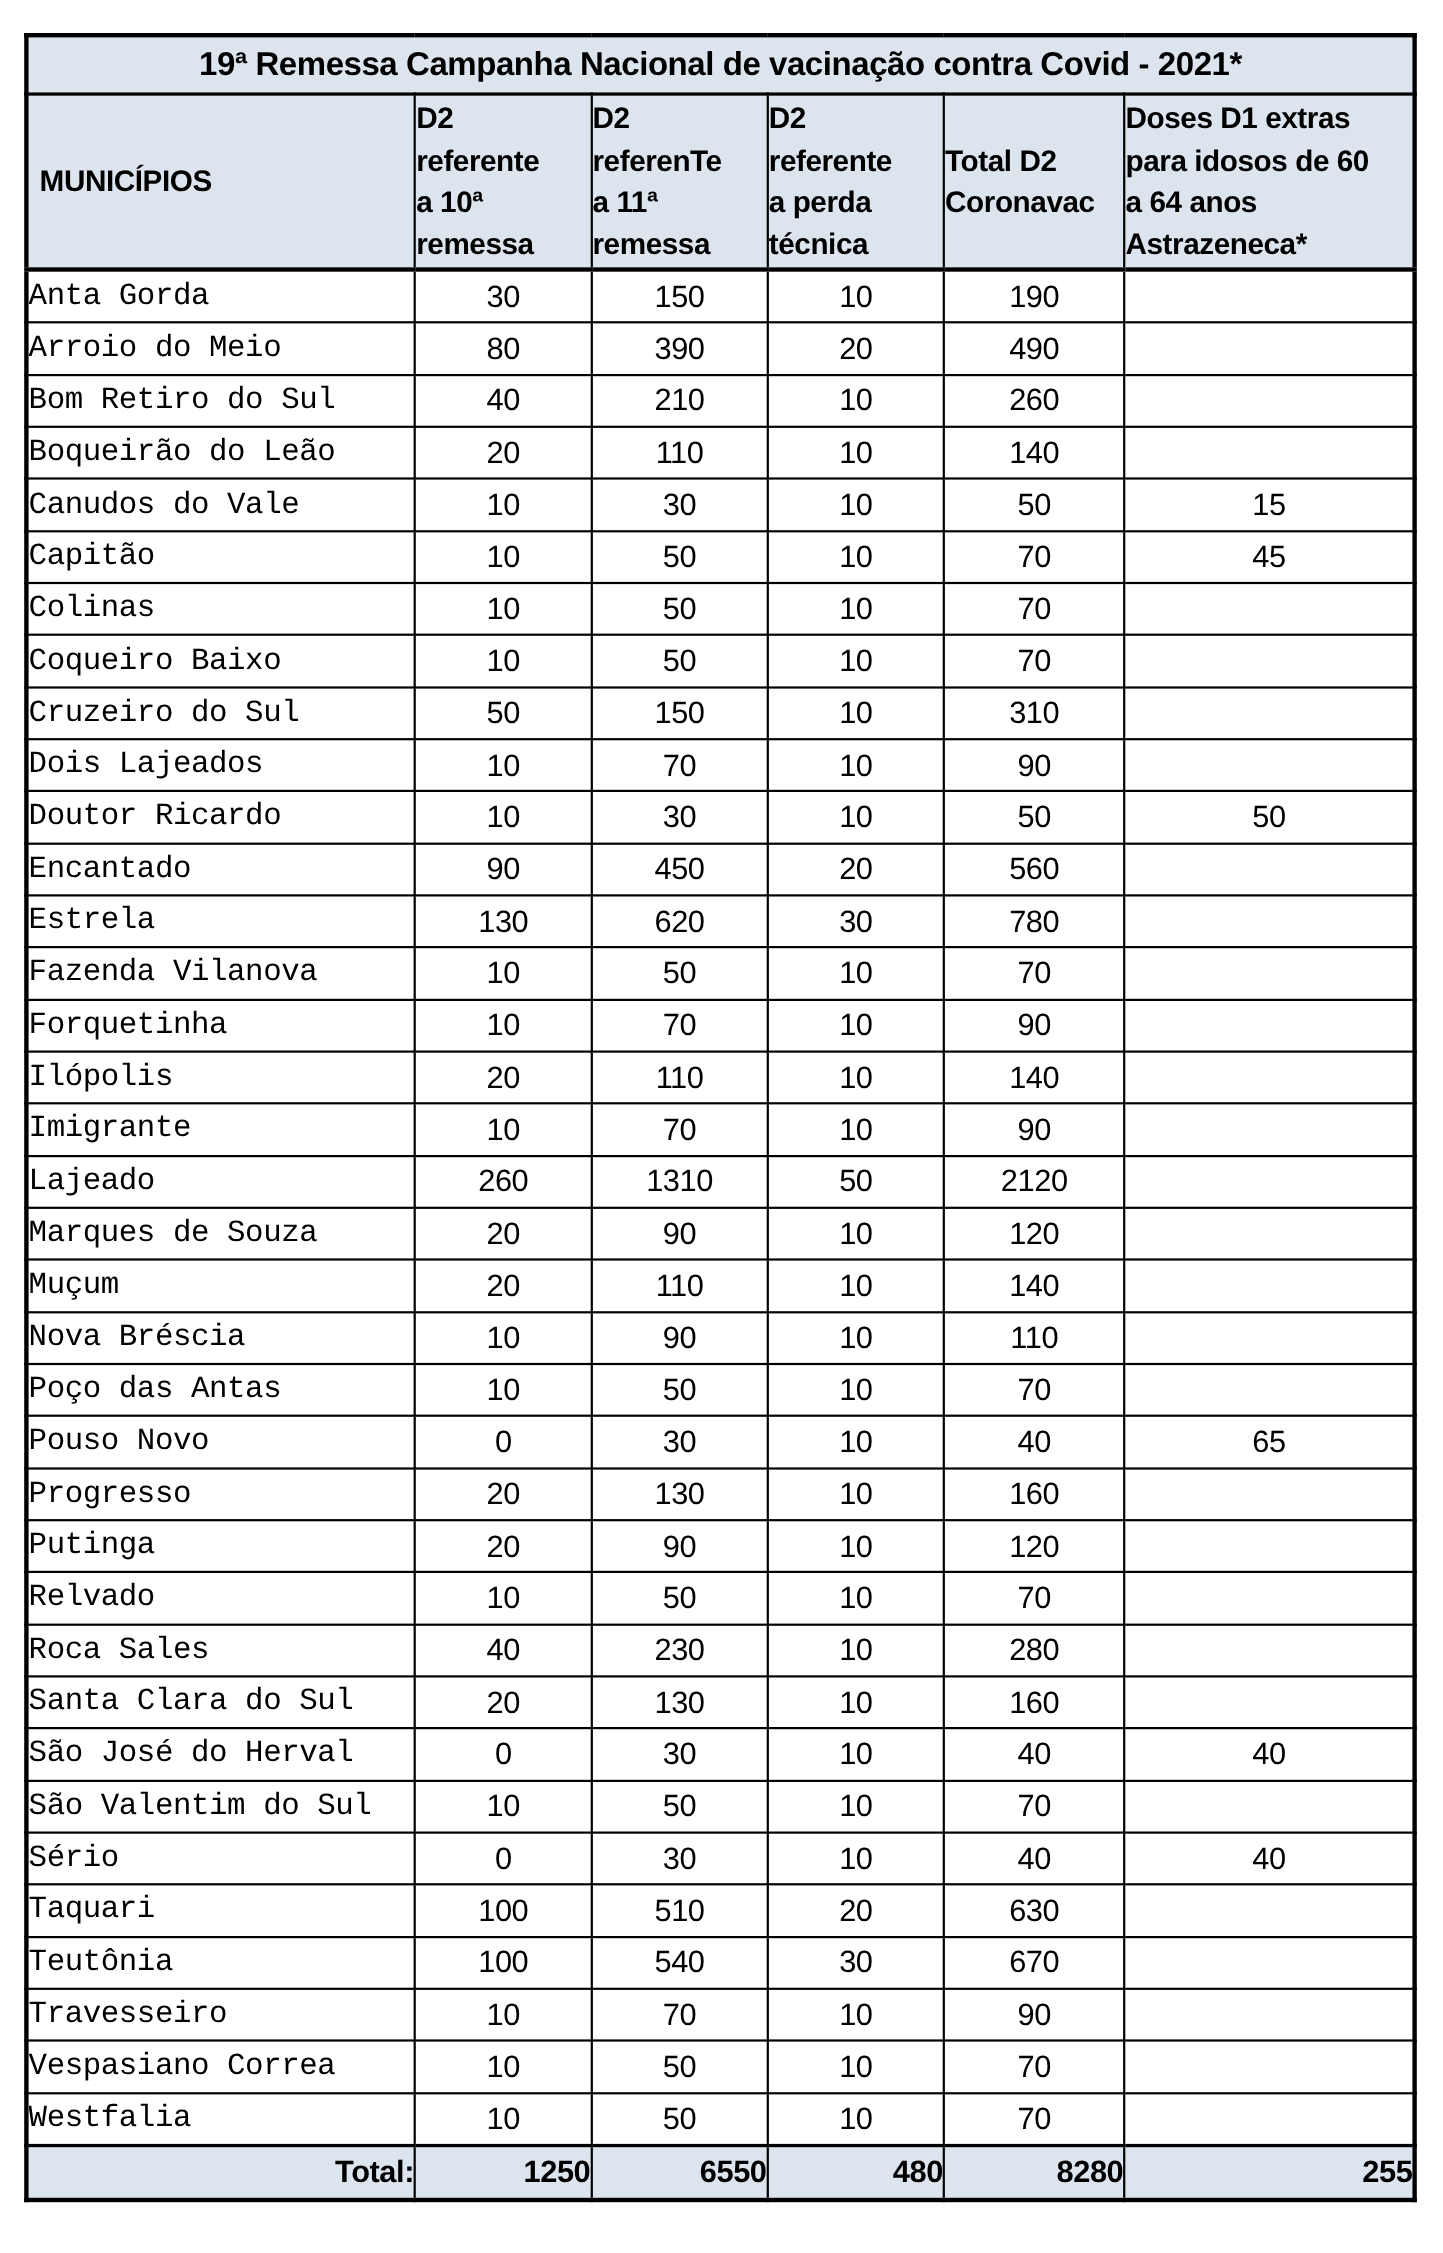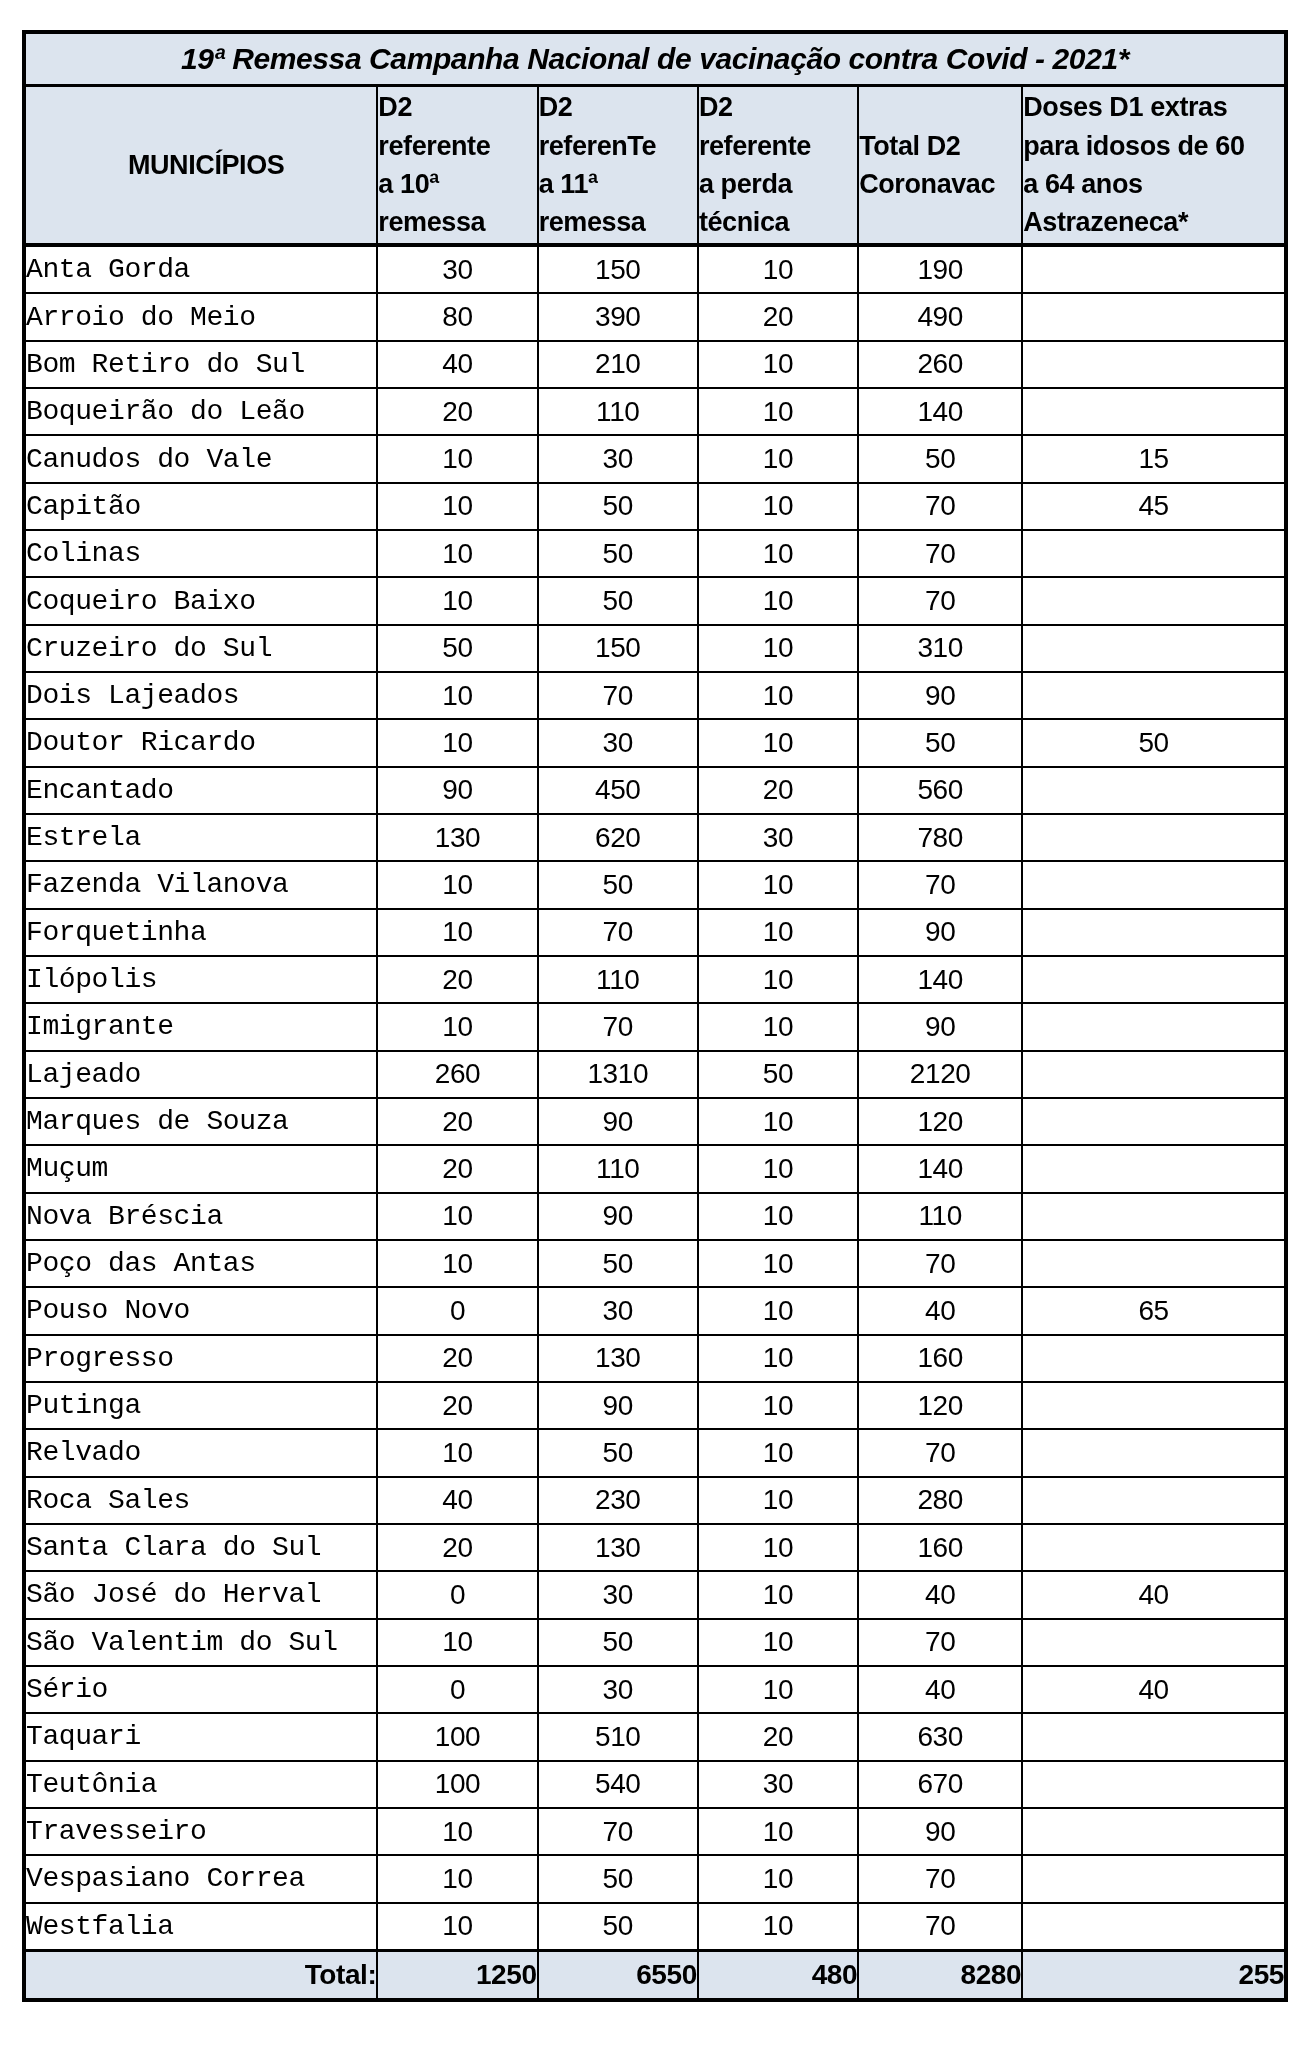--- a/index.html
+++ b/index.html
@@ -38,35 +38,34 @@
     overflow: hidden;
   }
   .title-cell {
     background: var(--header-bg, #dce4ee);
     font-weight: bold;
     font-size: 30px;
     text-align: center;
     height: 50px;
     vertical-align: middle;
     border-bottom-width: 3px !important;
-    font-style: italic;
   }
   .head-row th {
     background: var(--header-bg, #dce4ee);
     font-weight: bold;
     font-size: 27px;
     text-align: left;
     vertical-align: middle;
     white-space: pre-line;
     line-height: 1.42;
     height: 156px;
     border-bottom-width: 4px !important;
   }
   .head-row th.muni-head {
-    text-align: center;
+    text-align: left;
     padding-left: 10px;
     white-space: normal;
   }
   td.name-cell {
     font-size: 28px;
     text-align: left;
     padding-left: 10px;
     vertical-align: middle;
     height: 43px;
     white-space: nowrap;

